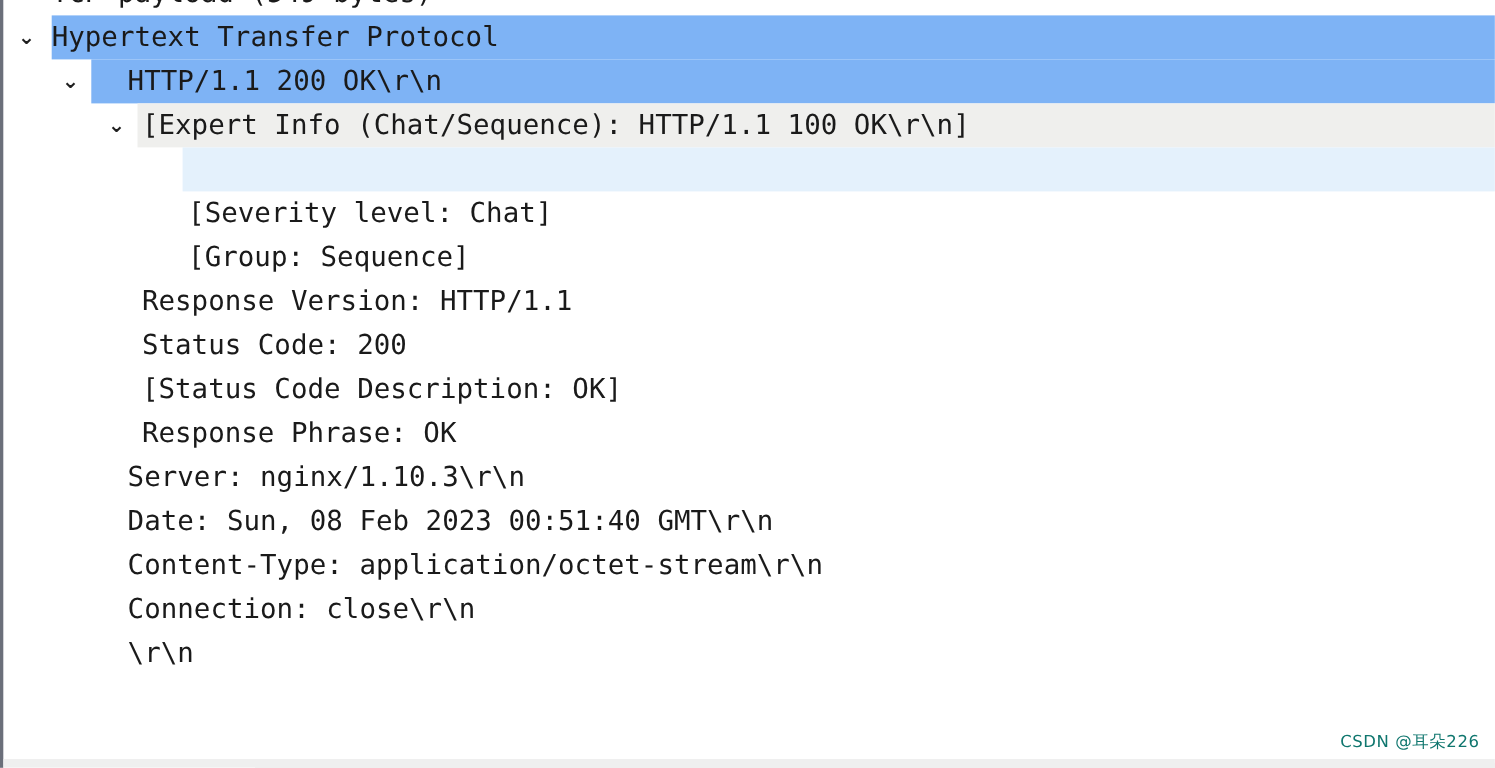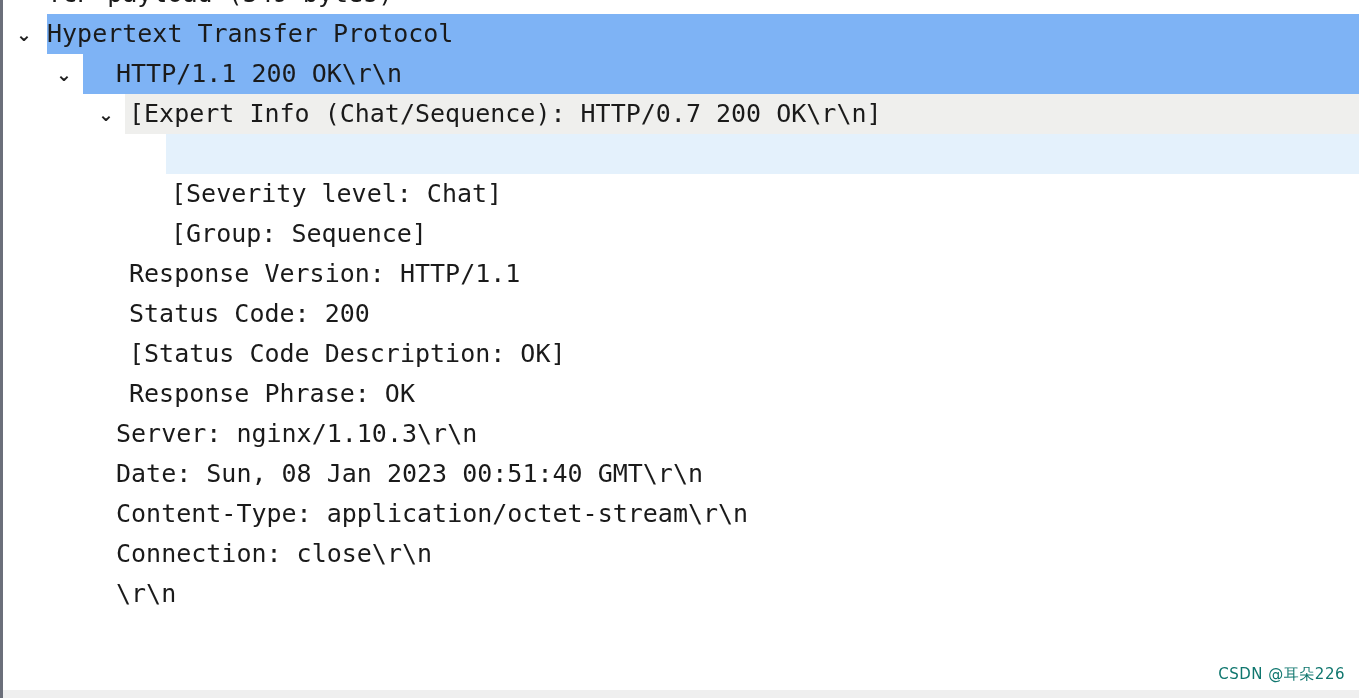--- a/index.html
+++ b/index.html
@@ -112,29 +112,29 @@
   }
 </style>
 </head>
 <body>
 
 <div id="packet-detail-pane">
   <div class="tree" id="tree-root">
       <div class="row d1"><span class="label">TCP payload (549 bytes)</span></div>
       <div class="row d1 sel-blue"><div class="bg"></div><span class="chev">⌄</span><span class="label">Hypertext Transfer Protocol</span></div>
       <div class="row d2 sel-blue"><div class="bg"></div><span class="chev">⌄</span><span class="label">HTTP/1.1 200 OK\r\n</span></div>
-      <div class="row d3 sel-gray"><div class="bg"></div><span class="chev">⌄</span><span class="label">[Expert Info (Chat/Sequence): HTTP/0.7 200 OK\r\n]</span></div>
+      <div class="row d3 sel-gray"><div class="bg"></div><span class="chev">⌄</span><span class="label">[Expert Info (Chat/Sequence): HTTP/1.1 100 OK\r\n]</span></div>
       <div class="row d4 sel-paleblue"><div class="bg"></div></div>
       <div class="row d4"><span class="label">[Severity level: Chat]</span></div>
       <div class="row d4"><span class="label">[Group: Sequence]</span></div>
       <div class="row d3"><span class="label">Response Version: HTTP/1.1</span></div>
       <div class="row d3"><span class="label">Status Code: 200</span></div>
       <div class="row d3"><span class="label">[Status Code Description: OK]</span></div>
       <div class="row d3"><span class="label">Response Phrase: OK</span></div>
       <div class="row d2"><span class="label">Server: nginx/1.10.3\r\n</span></div>
-      <div class="row d2"><span class="label">Date: Sun, 08 Jan 2023 00:51:40 GMT\r\n</span></div>
+      <div class="row d2"><span class="label">Date: Sun, 08 Feb 2023 00:51:40 GMT\r\n</span></div>
       <div class="row d2"><span class="label">Content-Type: application/octet-stream\r\n</span></div>
       <div class="row d2"><span class="label">Connection: close\r\n</span></div>
       <div class="row d2"><span class="label">\r\n</span></div>
     </div>
   <div class="bottom-strip"></div>
   <div id="watermark">CSDN @耳朵226</div>
 </div>
 
 </body></html>

